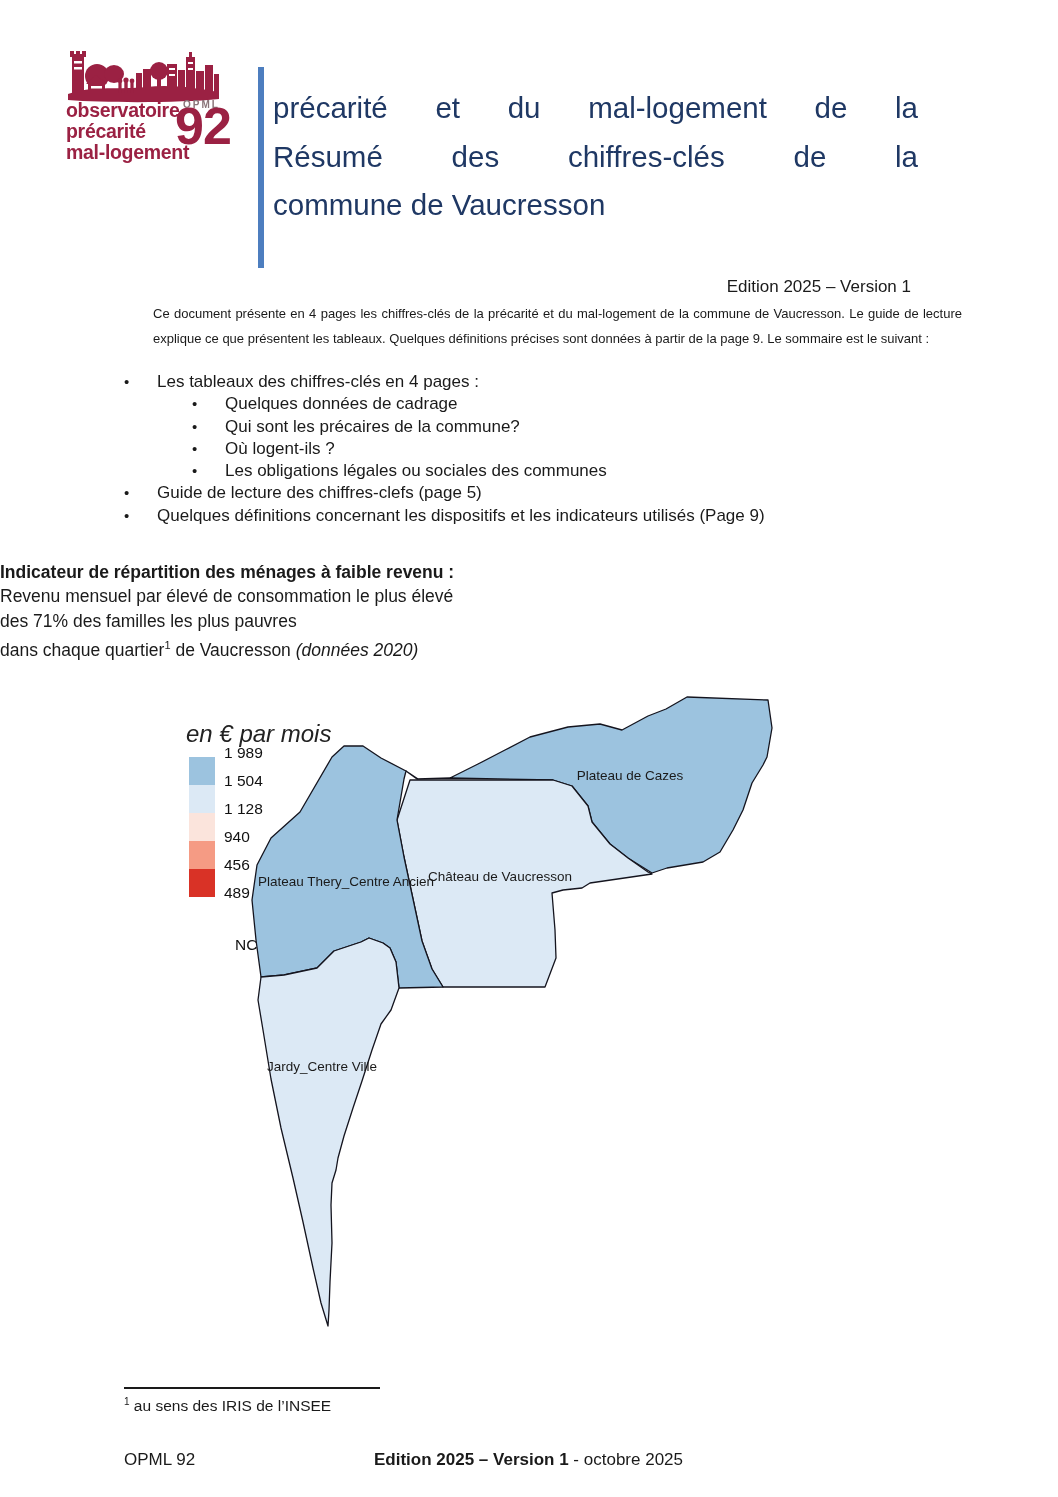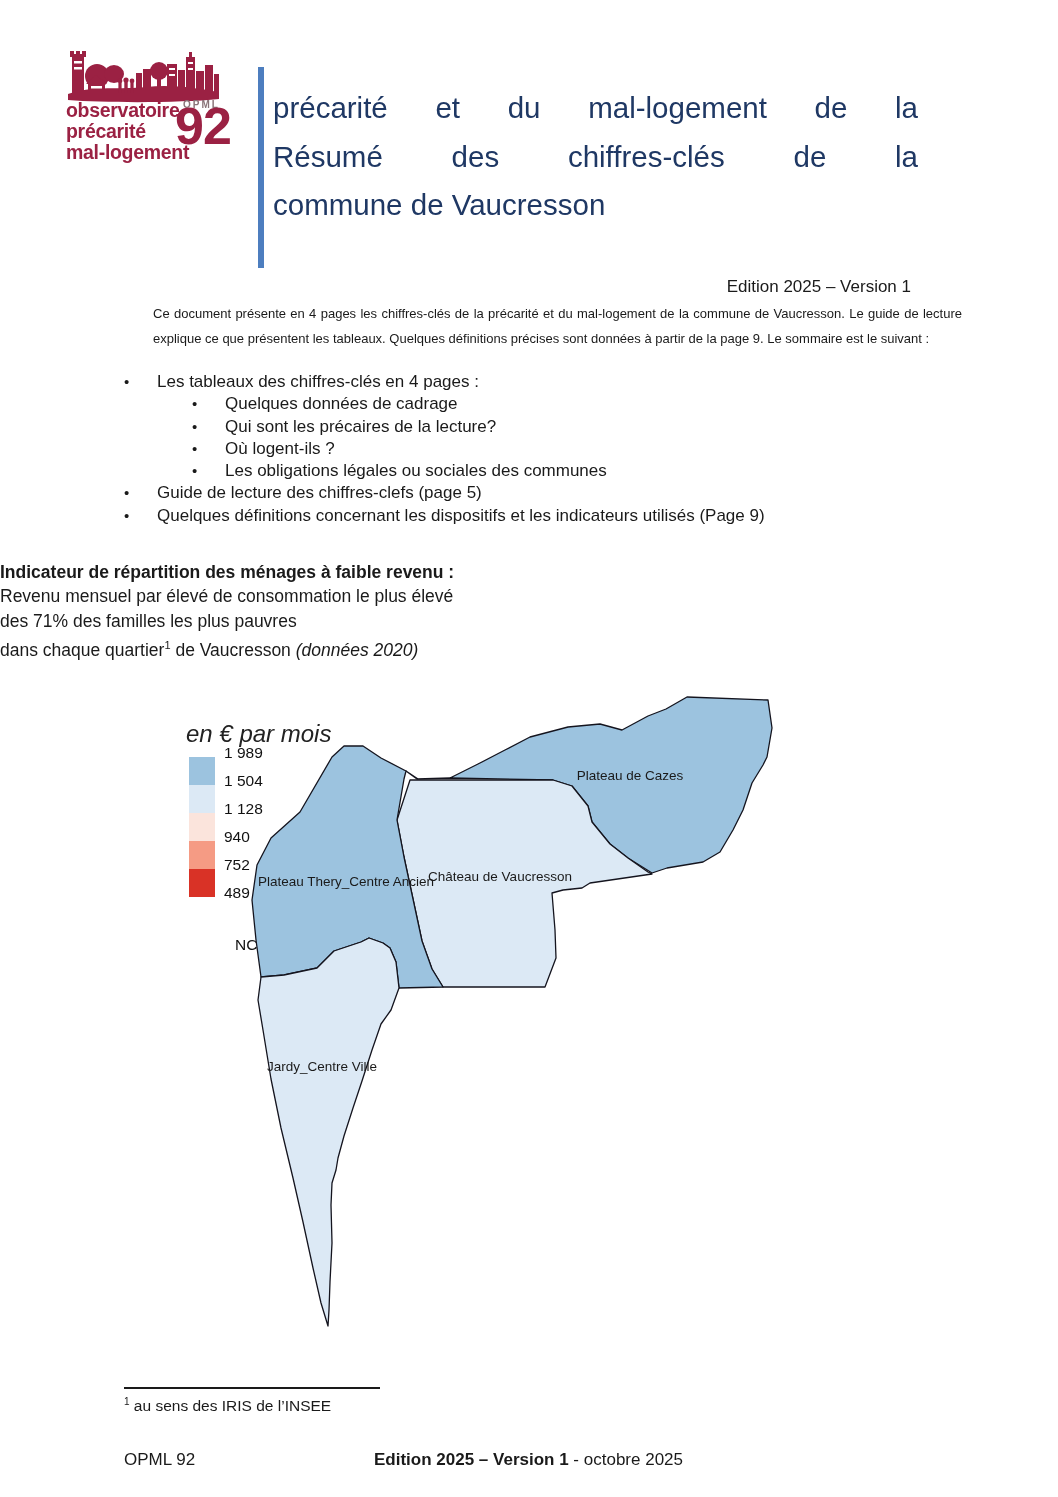--- a/index.html
+++ b/index.html
@@ -117,21 +117,21 @@
     <div class="toc-row">
       <span class="bullet">•</span>
       <span>Les tableaux des chiffres-clés en 4 pages :</span>
     </div>
     <div class="toc-row lvl2">
       <span class="bullet">•</span>
       <span>Quelques données de cadrage</span>
     </div>
     <div class="toc-row lvl2">
       <span class="bullet">•</span>
-      <span>Qui sont les précaires de la lecture?</span>
+      <span>Qui sont les précaires de la commune?</span>
     </div>
     <div class="toc-row lvl2">
       <span class="bullet">•</span>
       <span>Où logent-ils ?</span>
     </div>
     <div class="toc-row lvl2">
       <span class="bullet">•</span>
       <span>Les obligations légales ou sociales des communes</span>
     </div>
     <div class="toc-row">
@@ -156,21 +156,21 @@
     <div class="legend-swatch" style="background-color: rgb(156, 195, 223);"></div>
     <div class="legend-swatch" style="background-color: rgb(220, 233, 245);"></div>
     <div class="legend-swatch" style="background-color: rgb(251, 228, 220);"></div>
     <div class="legend-swatch" style="background-color: rgb(245, 155, 132);"></div>
     <div class="legend-swatch" style="background-color: rgb(217, 50, 38);"></div>
   </div>
   <div class="legend-val lv0">1 989</div>
   <div class="legend-val lv1">1 504</div>
   <div class="legend-val lv2">1 128</div>
   <div class="legend-val lv3">940</div>
-  <div class="legend-val lv4">752</div>
+  <div class="legend-val lv4">456</div>
   <div class="legend-val lv5">489</div>
   <div class="legend-nc">NC</div>
 
   <svg class="map-svg" width="560" height="680" viewBox="230 685 560 680">
     <polygon points="406,771 417,779 450,778 478,764 505,750 530,737 568,727 600,724 622,730 648,716 666,709 687,697 768,700 772,728 767,757 763,765 752,783 743,810 733,830 720,852 703,862 667,868 652,873 628,858 610,844 592,822 588,806 572,786 553,780 450,778 418,779" style="fill: rgb(156, 195, 223);"></polygon>
     <polygon points="410,780 553,780 572,786 588,806 592,822 610,844 628,858 648,872 652,874 590,883 582,888 563,890 552,893 555,930 556,958 545,987 443,987 432,969 422,941 413,899 404,857 397,820" style="fill: rgb(220, 233, 245);"></polygon>
     <polygon points="332,757 344,746 363,746 381,758 406,771 404,779 397,820 404,857 413,899 422,941 432,969 443,987 399,988 396,962 390,948 383,943 369,938 361,942 334,951 317,968 284,975 261,977 256,940 252,900 257,865 271,838 300,812" style="fill: rgb(156, 195, 223);"></polygon>
     <polygon points="261,977 284,975 317,968 334,951 361,942 369,938 383,943 390,948 396,962 399,988 391,1010 381,1024 372,1050 362,1081 353,1108 344,1136 338,1158 336,1170 332,1183 331,1205 332,1243 330,1282 329,1310 328,1326 321,1303 313,1268 303,1222 293,1178 281,1128 271,1079 263,1030 258,1000" style="fill: rgb(220, 233, 245);"></polygon>
     <text x="630" y="780">Plateau de Cazes</text>
     <text x="500" y="881">Château de Vaucresson</text>

